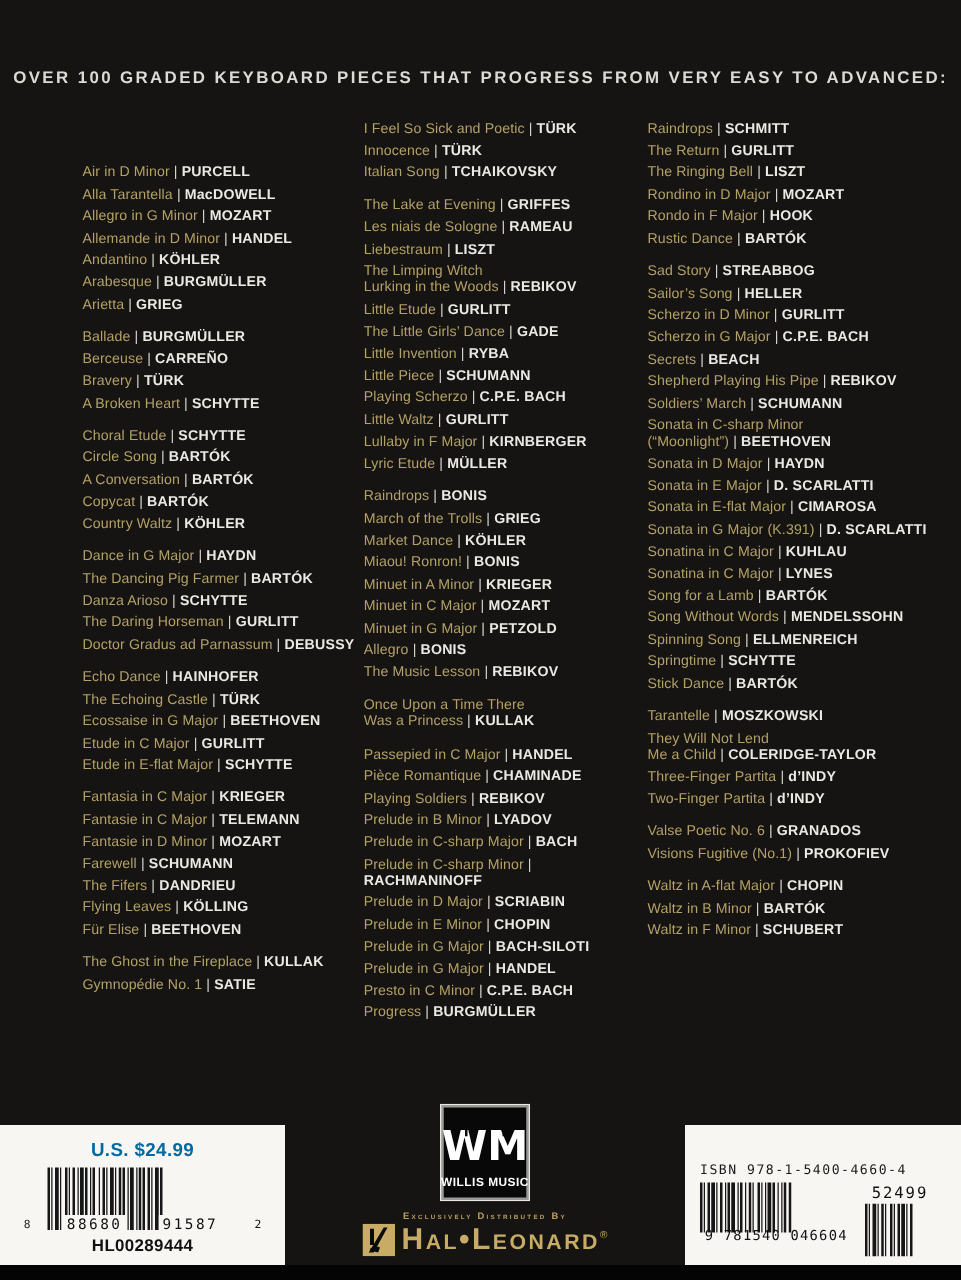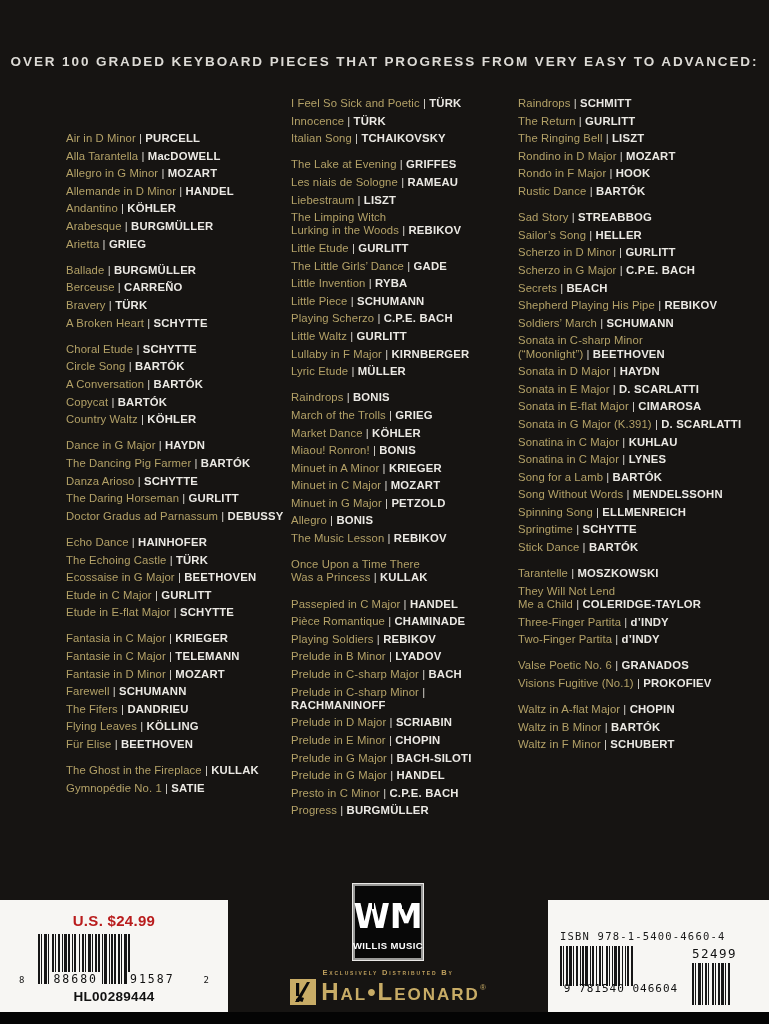--- a/index.html
+++ b/index.html
@@ -13,37 +13,37 @@
   .group{margin-bottom:13px;}
   .piece{font-size:11.3px;line-height:13.2px;margin-bottom:4.4px;white-space:pre-line;
          letter-spacing:.1px;}
   .piece .t{color:#b3a167;}
   .piece .sep{color:#d9d6cf;}
   .piece .c{color:#ebe9e4;font-weight:bold;letter-spacing:.2px;}
   
   .bottom-strip{position:absolute;left:0;top:1012px;width:100%;height:12px;background:#040404;}
   .white-box{position:absolute;top:900px;height:112px;background:#f7f6f3;color:#111;}
   .price-box{left:0;width:228px;text-align:center;padding-top:12px;box-sizing:border-box;}
-  .price{font-size:15px;font-weight:bold;letter-spacing:.3px;color:#b91c1c;}
+  .price{font-size:15px;font-weight:bold;letter-spacing:.3px;color:#0369a1;}
   .bars{display:flex;align-items:stretch;}
   .bar{background:#161616;height:100%;} .gap{background:transparent;height:100%;}
   .upc-bars{width:152px;height:50px;margin:5px auto 0;}
   .upc-digits{display:flex;justify-content:space-between;align-items:flex-end;width:190px;
               margin:-12px auto 0;font-family:"DejaVu Sans Mono",monospace;font-size:11.5px;color:#111;}
   .upc-digits .grp{background:#f7f6f3;padding:0 3px;letter-spacing:2px;}
   .upc-digits .end{font-size:9px;padding-bottom:1px;}
   .catalog{font-size:13.5px;font-weight:bold;margin-top:3px;letter-spacing:.3px;}
   .isbn-box{left:548px;width:221px;padding:30px 0 0 12px;box-sizing:border-box;}
   .isbn-text{font-family:"DejaVu Sans Mono",monospace;font-size:10.5px;letter-spacing:1.2px;color:#1a1a1a;}
   .isbn-row{display:flex;align-items:flex-start;margin-top:4px;}
   .isbn-main{width:122px;}
   .isbn-bars{width:122px;height:40px;}
   .isbn-digits{font-family:"DejaVu Sans Mono",monospace;font-size:11px;letter-spacing:1px;
                background:#f7f6f3;margin-top:-4px;text-align:center;}
-  .isbn-supp{margin-left:10px;width:56px;text-align:left;}
+  .isbn-supp{margin-left:10px;width:56px;text-align:center;}
   .supp-digits{font-family:"DejaVu Sans Mono",monospace;font-size:12.5px;letter-spacing:1.5px;margin-bottom:2px;}
   .supp-bars{width:56px;height:42px;}
   .willis{position:absolute;left:352px;top:883px;width:72px;height:78px;}
   .dist{position:absolute;left:255px;top:968px;width:266px;text-align:center;}
   .dist-line{color:#bd9f5d;font-size:7.5px;font-variant:small-caps;font-weight:bold;letter-spacing:1.8px;}
   .hl-row{display:flex;justify-content:center;align-items:center;margin-top:2px;}
   .hl-icon{width:26px;height:26px;margin-right:5px;flex:0 0 auto;}
   .hl-text{color:#c8ac66;font-size:24px;font-weight:bold;font-variant:small-caps;letter-spacing:2px;line-height:26px;}
   .hl-reg{color:#c8ac66;font-size:8px;vertical-align:top;margin-top:-10px;}
 </style>

